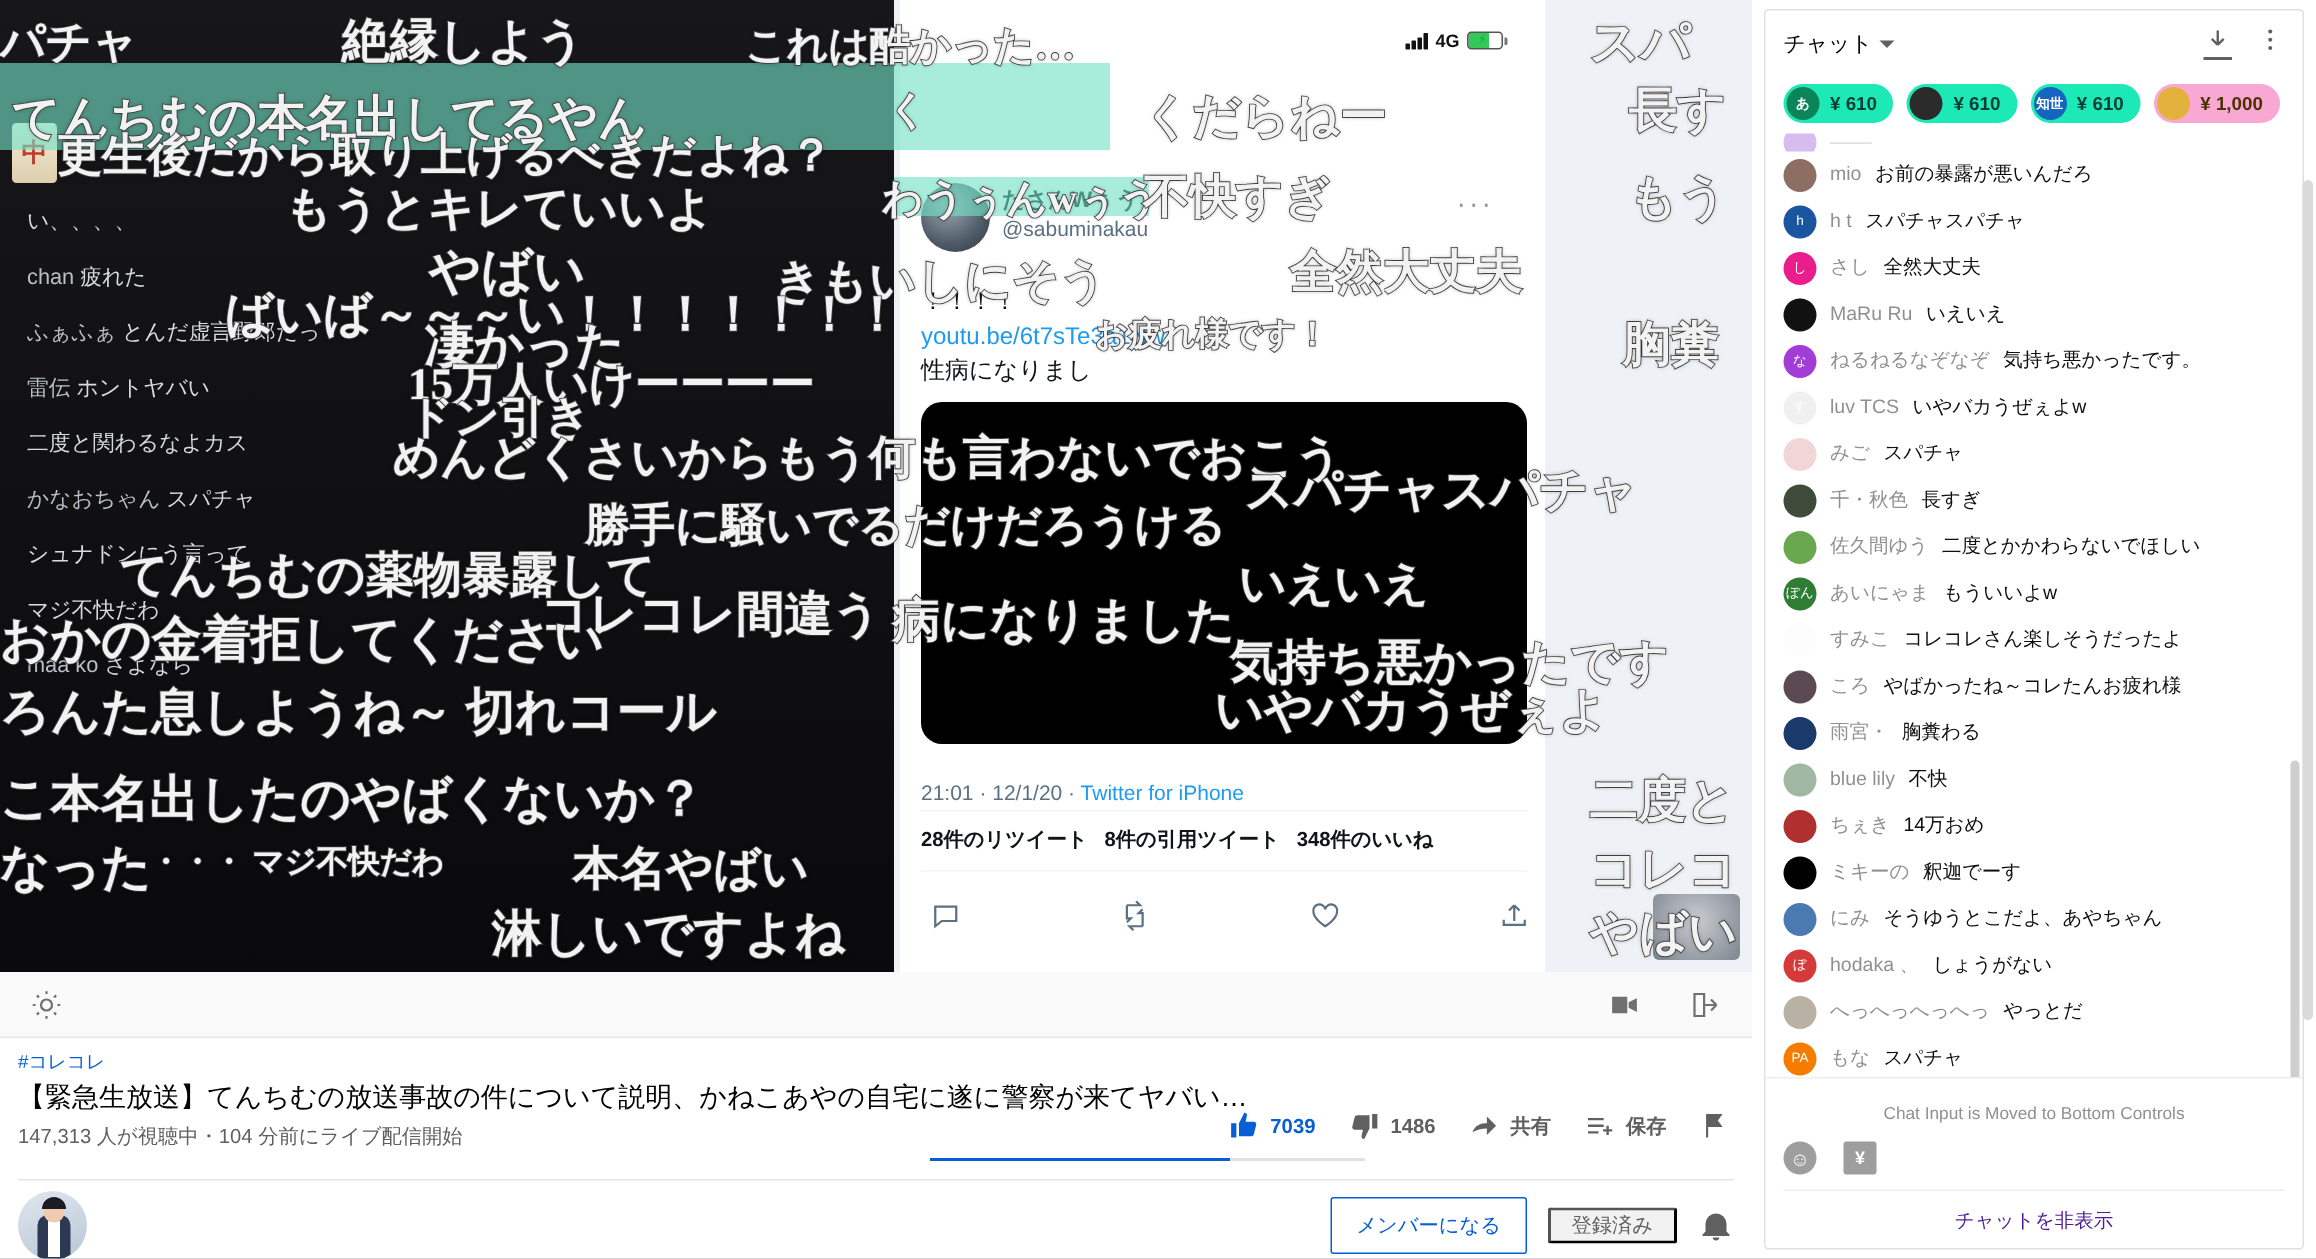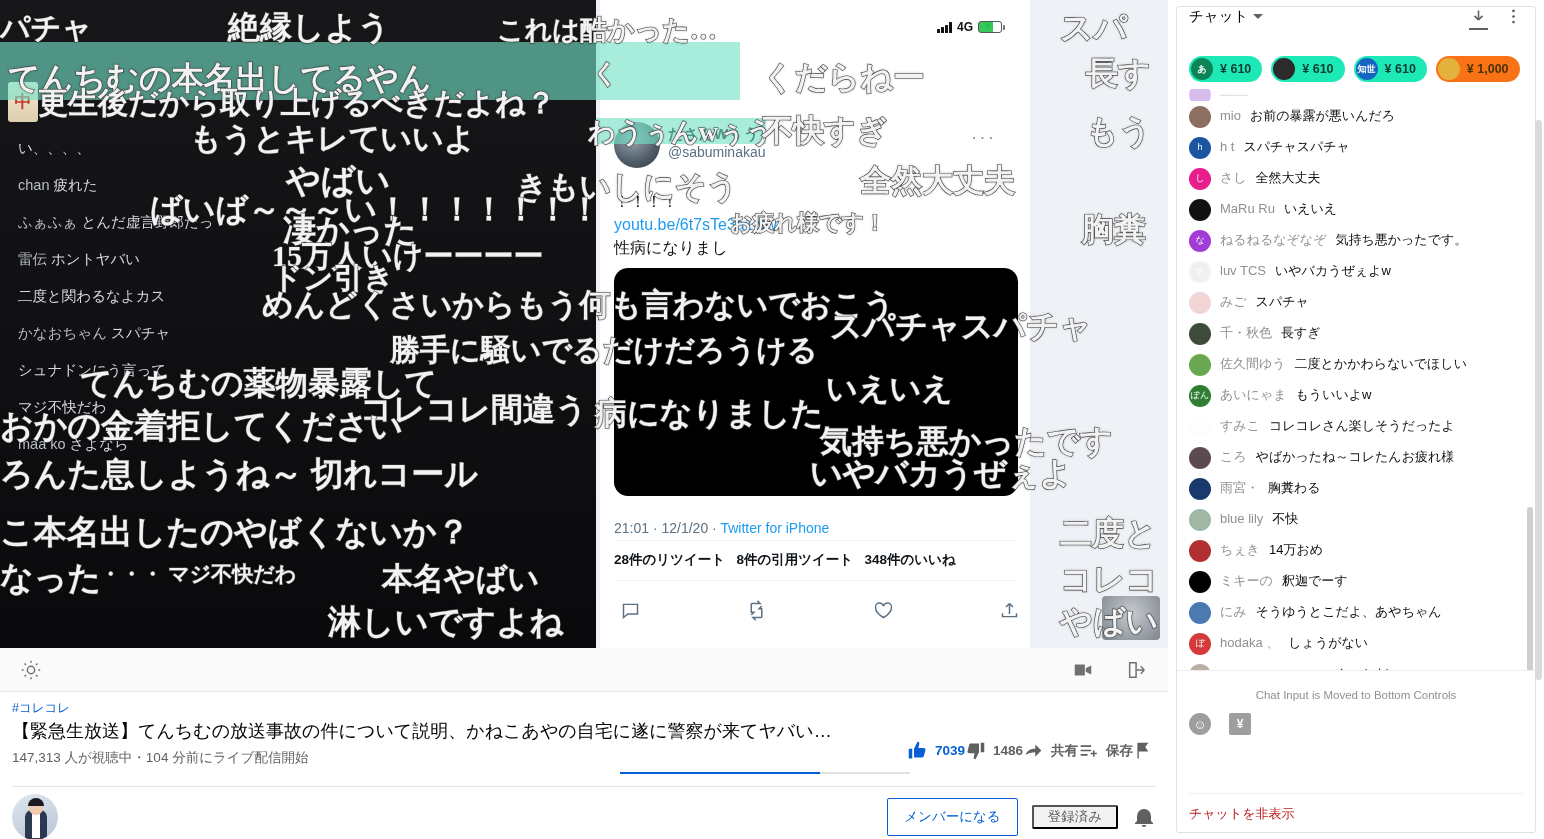--- a/index.html
+++ b/index.html
@@ -112,21 +112,21 @@
   .icon-btn svg { width: 22px; height: 22px; }
 
   
   .meta { padding: 8px 12px 0 12px; }
   .hashtag { color: #065fd4; font-size: 12.5px; }
   .title { font-size: 18px; color: #030303; line-height: 1.35; margin-top: 2px;
     white-space: nowrap; overflow: hidden; text-overflow: ellipsis; max-width: 830px; }
   .subline { font-size: 13.5px; color: #606060; margin-top: 6px; }
 
   .actions { position: absolute; right: 14px; top: 740px;
-    display: flex; align-items: center; }
+    display: flex; align-items: center; gap: 22px; }
   .act { display: flex; align-items: center; gap: 7px; color: #606060;
     font-size: 13.5px; font-weight: bold; }
   .act svg { width: 21px; height: 21px; }
   .act.liked { color: #065fd4; }
   .ratio { position: absolute; right: 258px; top: 772px; width: 290px; height: 2px; background: #e0e0e0; }
   .ratio i { display: block; height: 2px; background: #065fd4; width: 200px; }
 
   .divider { position: absolute; left: 12px; right: 12px; top: 786px; height: 1px; background: #e5e5e5; }
 
   .chanrow { position: absolute; left: 12px; top: 794px; right: 12px;
@@ -149,21 +149,21 @@
   .btn-member { border: 1px solid #065fd4; color: #065fd4; background: #fff;
     padding: 9px 16px; font-size: 13.5px; border-radius: 2px; }
   .btn-subbed { background: #f2f2f2; color: #606060; padding: 1px 14px;
     font-size: 13.5px; border-radius: 2px; }
   .bell { color: #606060; width: 24px; height: 24px; }
 
   
   .chat-col { width: 376px; height: 839px; padding: 6px 8px 6px 8px; background: #fff; }
   .chat-box { width: 360px; height: 827px; border: 1px solid #e0e0e0; border-radius: 3px;
     display: flex; flex-direction: column; background: #fff; overflow: hidden; }
-  .chat-head { height: 44px; display: flex; align-items: flex-start; padding: 0 12px; flex: none; }
+  .chat-head { height: 44px; display: flex; align-items: center; padding: 0 12px; flex: none; }
   .chat-title { font-size: 14.5px; color: #030303; display: flex; align-items: center; gap: 5px; }
   .caret { width: 0; height: 0; border-left: 5px solid transparent; border-right: 5px solid transparent;
     border-top: 5.5px solid #606060; }
   .chat-head-right { margin-left: auto; display: flex; align-items: center; gap: 16px; color: #606060; }
   .chat-head-right svg { width: 19px; height: 19px; }
   .dl-underline { border-bottom: 2px solid #606060; padding-bottom: 1px; line-height: 0; }
 
   .ticker { height: 36px; flex: none; display: flex; align-items: center; gap: 9px;
     padding: 0 4px 0 12px; overflow: hidden; }
   .sc {
@@ -185,22 +185,22 @@
   .scrollbar { position: absolute; right: 2px; top: 420px; width: 6px; height: 220px;
     background: #cfcfcf; border-radius: 3px; }
 
   .chat-foot { flex: none; border-top: 1px solid #eee; padding: 10px 12px 0 12px; }
   .moved { text-align: center; font-size: 11.5px; color: #909090; margin: 8px 0 12px 0; }
   .foot-icons { display: flex; align-items: center; gap: 18px; padding-bottom: 10px; }
   .circ { width: 22px; height: 22px; border-radius: 50%; background: #9e9e9e; color: #fff;
     font-size: 13px; display: flex; align-items: center; justify-content: center; }
   .sq { width: 22px; height: 22px; border-radius: 2px; background: #9e9e9e; color: #fff;
     font-size: 12px; display: flex; align-items: center; justify-content: center; font-weight: bold; }
-  .hidebtn { border-top: 1px solid #eee; font-size: 13px; color: #b91c1c;
-    padding: 11px 0 9px 0; margin-top: 48px; }
+  .hidebtn { border-top: 1px solid #eee; text-align: center; font-size: 13px; color: #4c1d95;
+    padding: 11px 0 9px 0; }
   .right-scroll { position: absolute; right: 2px; top: 120px; width: 7px; height: 560px;
     background: #dadada; border-radius: 4px; }
 </style>
 </head>
 <body>
 
 <div class="page">
 
   <div class="watch-col">
 
@@ -444,21 +444,21 @@
             <span>¥ 610</span>
           </div>
           <div class="sc" style="background: rgb(29, 233, 182); color: rgb(10, 61, 51);">
             <span class="ava" style="background: rgb(43, 43, 43);"></span>
             <span>¥ 610</span>
           </div>
           <div class="sc" style="background: rgb(29, 233, 182); color: rgb(10, 61, 51);">
             <span class="ava" style="background: rgb(21, 101, 192);">知世</span>
             <span>¥ 610</span>
           </div>
-          <div class="sc" style="background: #f97316; color: rgb(74, 50, 0);">
+          <div class="sc" style="background: #f9a8d4; color: rgb(74, 50, 0);">
             <span class="ava" style="background: rgb(227, 178, 60);"></span>
             <span>¥ 1,000</span>
           </div>
         </div>
 
       <div class="msgs" id="msgs">
         <div class="msg partial">
           <span class="av" style="background:#8e44d0"></span>
           <span class="who">───</span>
         </div>

